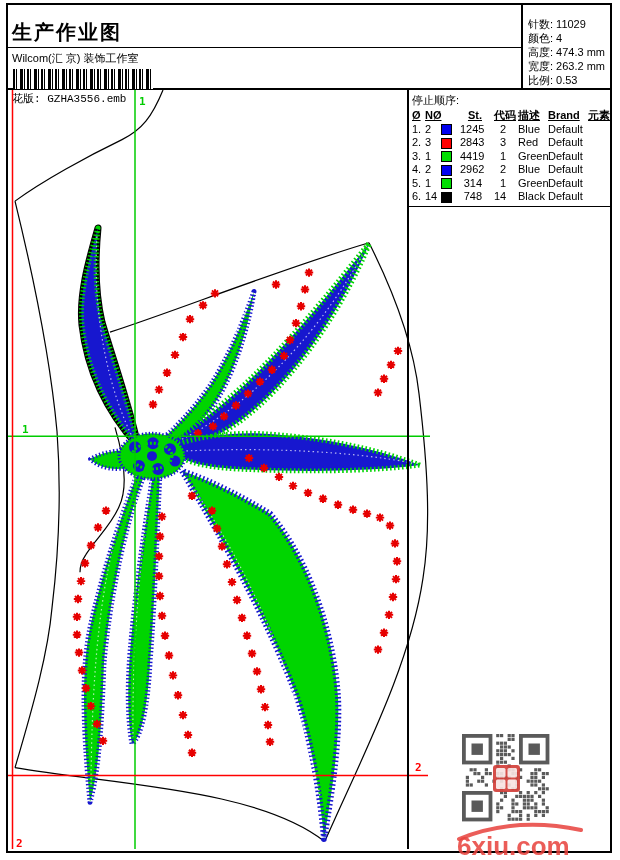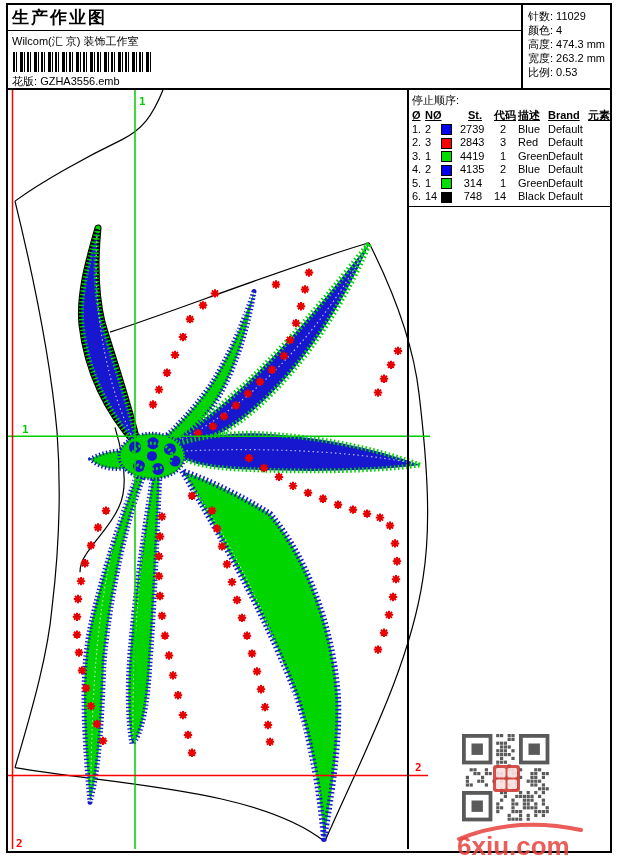--- a/index.html
+++ b/index.html
@@ -1,26 +1,26 @@
 <!DOCTYPE html>
 <html><head>
 <meta charset="utf-8">
 <style>
   html,body{margin:0;padding:0;background:#fff;width:620px;height:860px;overflow:hidden;
     font-family:"Liberation Sans","DejaVu Sans",sans-serif;color:#000;}
   .sheet{position:absolute;left:6px;top:3px;width:606px;height:850px;border:2px solid #000;box-sizing:border-box;background:#fff;}
   
   .header{display:flex;height:85px;border-bottom:2px solid #000;box-sizing:border-box;}
   .header-left{width:525px;border-right:2px solid #000;box-sizing:border-box;position:relative;}
-  .title-row{font-size:17px;font-weight:bold;letter-spacing:2px;padding:1px 4px 1px 4px;border-bottom:1px solid #000;}
+  .title-row{font-size:20px;font-weight:bold;letter-spacing:2px;padding:14px 4px 1px 4px;border-bottom:1px solid #000;}
   .studio{font-size:11px;padding:3px 0 0 4px;}
   .barcode{margin:3px 0 0 5px;width:140px;height:20px;
     background:repeating-linear-gradient(to right,#000 0 2px,#fff 2px 3px,#000 3px 4px,#fff 4px 7px,#000 7px 10px,#fff 10px 11px,#000 11px 12px,#fff 12px 14px);}
-  .hl-line{font-size:11px;padding:2px 4px 0 4px;}
-  .header-right{flex:1;padding:4px 5px;font-size:11px;line-height:14px;}
+  .hl-line{font-size:11px;padding:2px 4px 0 4px;font-family:Liberation Mono, monospace;}
+  .header-right{flex:1;padding:12px 5px;font-size:11px;line-height:14px;}
   .stat-line{white-space:nowrap;}
   
   .body{display:flex;height:759px;}
   .canvas{width:422px;position:relative;}
   .canvas svg{position:absolute;left:0;top:0;}
   .right-panel{flex:1;border-left:2px solid #000;box-sizing:border-box;position:relative;font-size:11px;}
   .stop-title{padding:3px 17px 1px 3px;}
   .stop-table{border-bottom:1px solid #000;padding:0 0 2px 3px;}
   .trow{display:grid;grid-template-columns:13px 16px 19px 34px 24px 30px 40px 1fr;align-items:center;height:13.5px;line-height:13px;}
   .thead span{font-weight:bold;text-decoration:underline;white-space:nowrap;}
@@ -225,21 +225,21 @@
           <span>代码</span>
           <span>描述</span>
           <span>Brand</span>
           <span class="c-elem">元素</span>
         </div>
         <div>
             <div class="trow">
               <span>1.</span>
               <span>2</span>
               <span><span class="sw" style="background: rgb(0, 0, 238);"></span></span>
-              <span class="c-st">2739</span>
+              <span class="c-st">1245</span>
               <span class="c-code">2</span>
               <span>Blue</span>
               <span>Default</span>
               <span class="c-elem"></span>
             </div>
             <div class="trow">
               <span>2.</span>
               <span>3</span>
               <span><span class="sw" style="background: rgb(255, 0, 0);"></span></span>
               <span class="c-st">2843</span>
@@ -255,21 +255,21 @@
               <span class="c-st">4419</span>
               <span class="c-code">1</span>
               <span>Green</span>
               <span>Default</span>
               <span class="c-elem"></span>
             </div>
             <div class="trow">
               <span>4.</span>
               <span>2</span>
               <span><span class="sw" style="background: rgb(0, 0, 238);"></span></span>
-              <span class="c-st">4135</span>
+              <span class="c-st">2962</span>
               <span class="c-code">2</span>
               <span>Blue</span>
               <span>Default</span>
               <span class="c-elem"></span>
             </div>
             <div class="trow">
               <span>5.</span>
               <span>1</span>
               <span><span class="sw" style="background: rgb(0, 221, 0);"></span></span>
               <span class="c-st">314</span>

